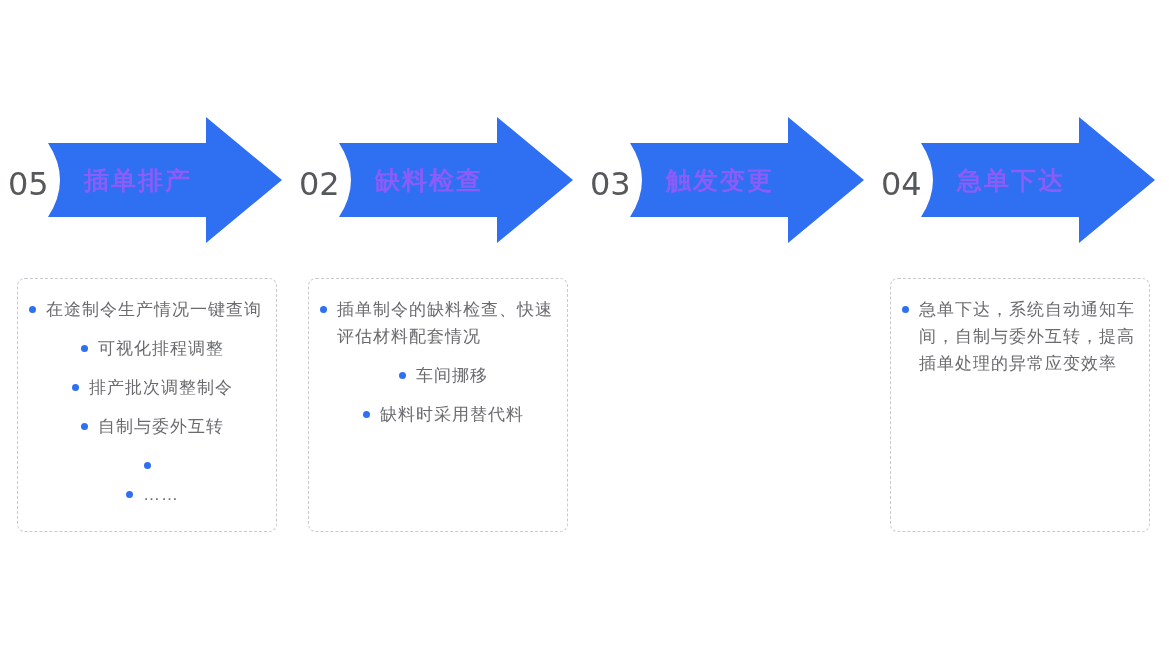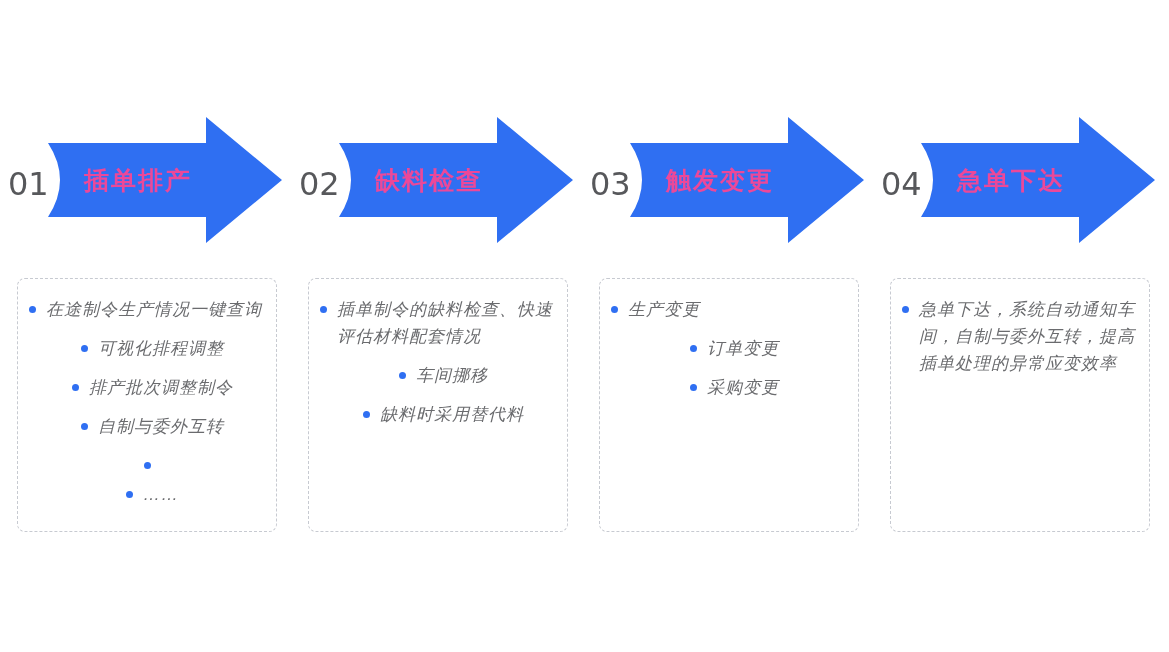--- a/index.html
+++ b/index.html
@@ -23,53 +23,53 @@
     font-family:"DejaVu Sans", sans-serif;
     font-size:32px; font-weight:400; color:#57585B;
     min-width:34px; margin-right:6px;
     position:relative; top:4px; letter-spacing:0px;
   }
   .arrow { position:relative; width:234px; height:126px; flex:0 0 234px; }
   .arrow svg { position:absolute; left:0; top:0; display:block; }
   .arrow-label {
     position:absolute; left:0; right:54px; top:0; bottom:0;
     display:flex; align-items:center; justify-content:center;
-    color:#ec4899; font-size:25px; font-weight:bold; letter-spacing:2px;
+    color:#8b5cf6; font-size:25px; font-weight:bold; letter-spacing:2px;
     white-space:nowrap;
   }
 
   .detail-box {
     width:260px; height:254px;
     border:1px dashed #C7CAD1; border-radius:8px;
     background:#ffffff;
   }
   .detail-box ul {
     list-style:none; padding:17px 0 10px 11px;
   }
   .detail-box li {
-    display:flex; align-items:flex-start;font-style:italic;
+    display:flex; align-items:flex-start;
   }
   .detail-box li + li { margin-top:12px;justify-content:center; }
   .bullet-dot {
     flex:0 0 7px; width:7px; height:7px; border-radius:50%;
     background:#2F6FF2; margin-top:10px; margin-right:10px;
   }
   .item-text {
     font-size:17px; line-height:27px; color:#6A6B6E;
     letter-spacing:1px;
   }
 </style>
 </head>
 <body>
 
 <div class="columns">
 
   <div class="step-column">
     <div class="step-header">
-      <div class="step-number">01</div>
+      <div class="step-number">05</div>
       <div class="arrow">
         <svg width="234" height="126" viewBox="0 0 234 126">
           <path d="M0,26 H158 V0 L234,63 L158,126 V100 H0 Q24,63 0,26 Z" fill="#2F6FF2"></path>
         </svg>
         <span class="arrow-label">插单排产</span>
       </div>
     </div>
     <div class="detail-box">
       <ul>
         <li>
@@ -130,36 +130,20 @@
   <div class="step-column">
     <div class="step-header">
       <div class="step-number">03</div>
       <div class="arrow">
         <svg width="234" height="126" viewBox="0 0 234 126">
           <path d="M0,26 H158 V0 L234,63 L158,126 V100 H0 Q24,63 0,26 Z" fill="#2F6FF2"></path>
         </svg>
         <span class="arrow-label">触发变更</span>
       </div>
     </div>
-    <div class="detail-box">
-      <ul>
-        <li>
-            <span class="bullet-dot"></span>
-            <span class="item-text">生产变更</span>
-          </li>
-        <li>
-            <span class="bullet-dot"></span>
-            <span class="item-text">订单变更</span>
-          </li>
-        <li>
-            <span class="bullet-dot"></span>
-            <span class="item-text">采购变更</span>
-          </li>
-      </ul>
-    </div>
   </div>
 
   <div class="step-column">
     <div class="step-header">
       <div class="step-number">04</div>
       <div class="arrow">
         <svg width="234" height="126" viewBox="0 0 234 126">
           <path d="M0,26 H158 V0 L234,63 L158,126 V100 H0 Q24,63 0,26 Z" fill="#2F6FF2"></path>
         </svg>
         <span class="arrow-label">急单下达</span>

